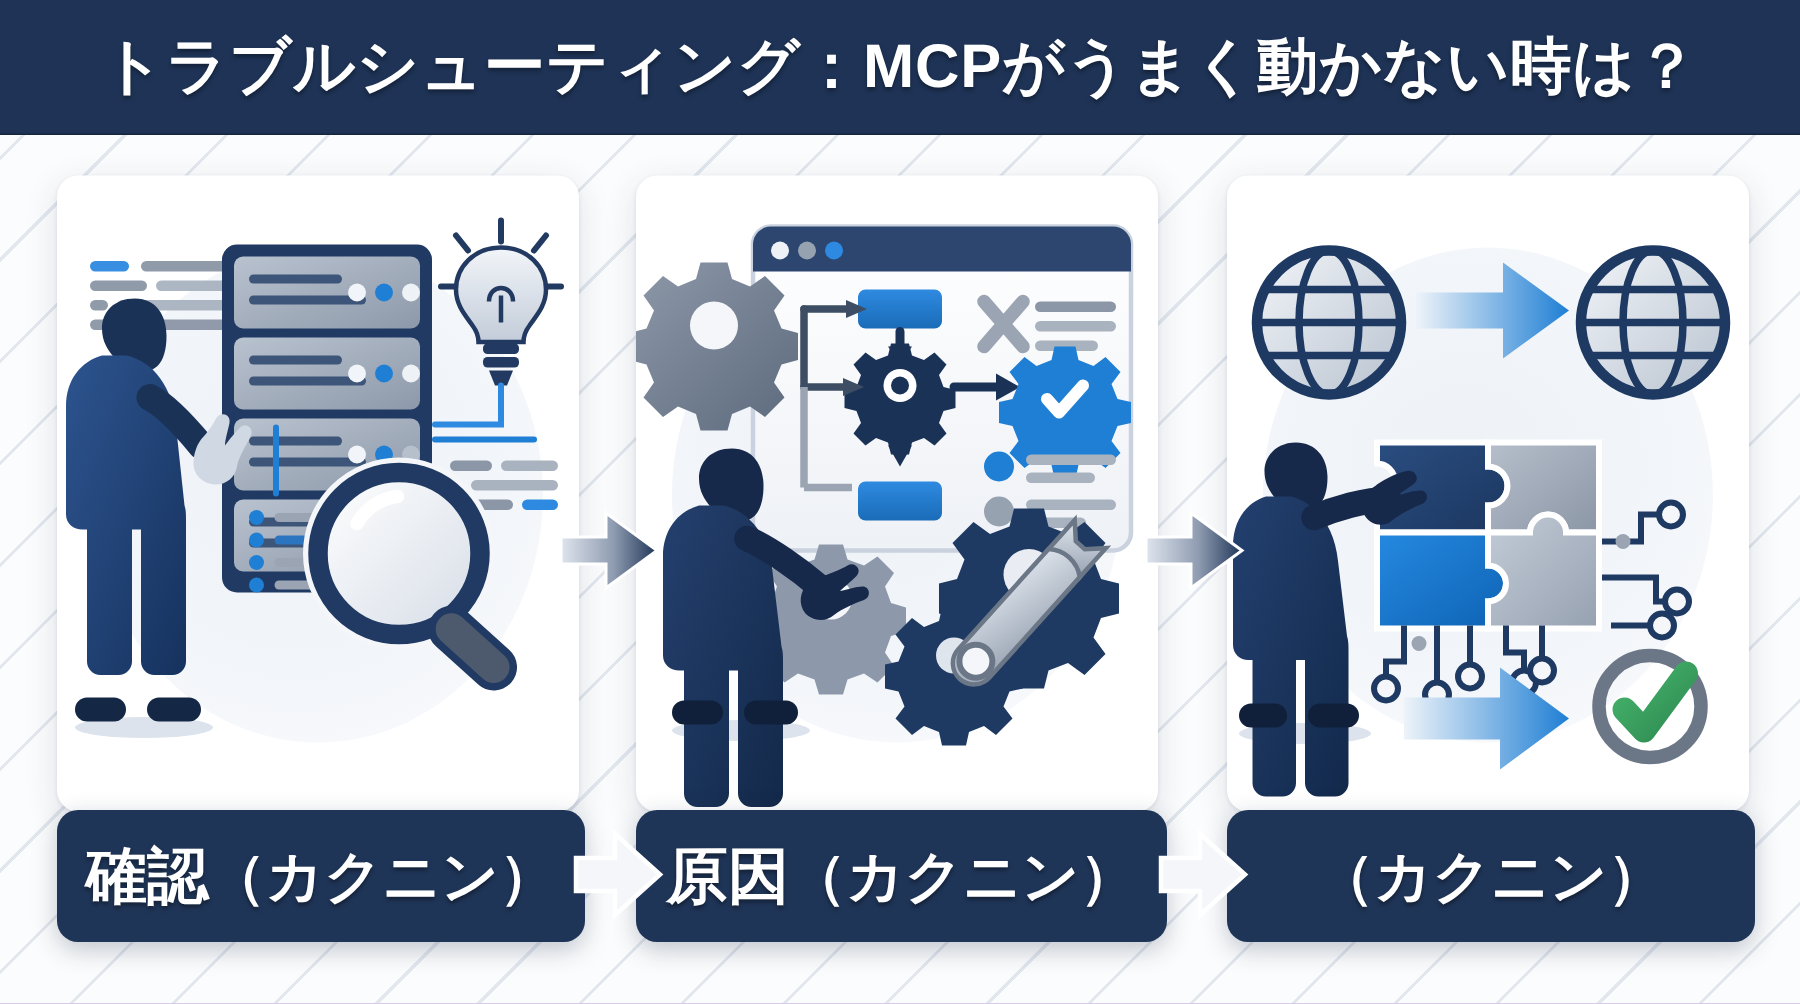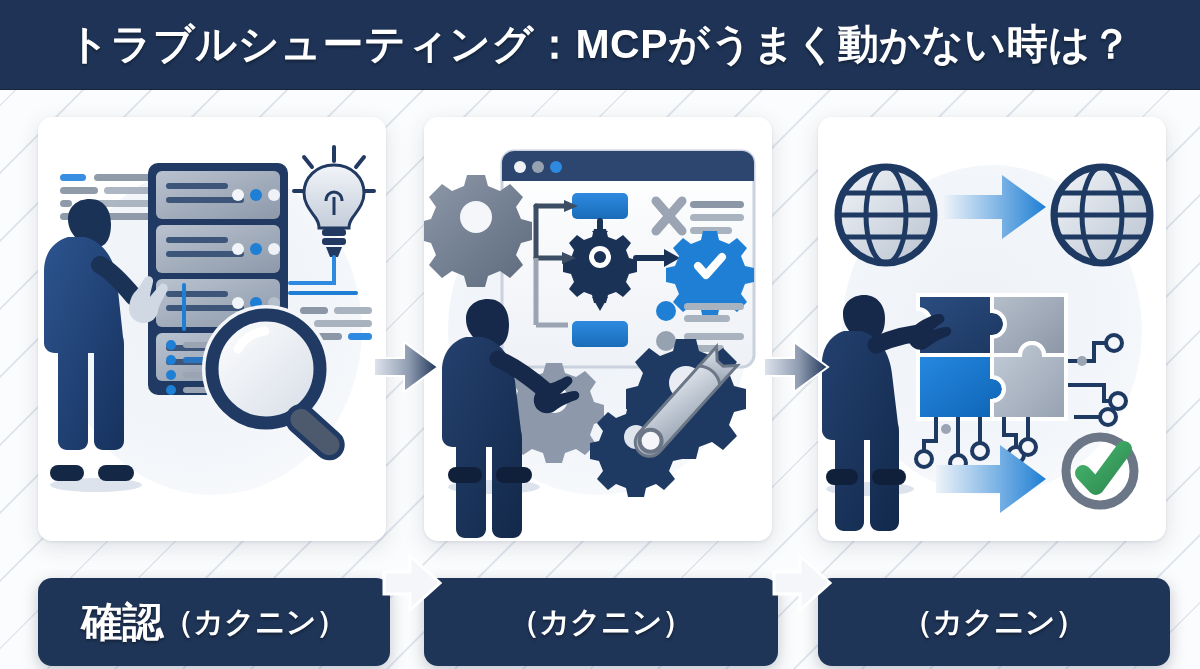--- a/index.html
+++ b/index.html
@@ -57,31 +57,30 @@
     border-radius:50%;
   }
 
   
   .pill{
     position:absolute;top:540px;height:88px;
     background:#1f3558;
     border-radius:14px;
     display:flex;align-items:center;justify-content:center;
     box-shadow:0 5px 16px rgba(25,40,66,0.25);
-    margin-top:38px;
   }
   #pill1{left:38px;width:352px;}
   #pill2{left:424px;width:354px;}
   #pill3{left:818px;width:352px;}
   .pill-text{
     color:#fff;font-weight:bold;white-space:nowrap;
     text-shadow:0 2px 3px rgba(0,0,0,0.4);
   }
   .kanji{font-size:41px;}
-  .kana{font-size:30px;}
+  .kana{font-size:38px;}
 
   
   .mid-arrow{position:absolute;top:336px;width:66px;height:62px;}
   #mid1{left:374px;}
   #mid2{left:764px;}
 
   
   .pill-arrow{position:absolute;top:546px;width:60px;height:74px;}
   #parr1{left:382px;}
   #parr2{left:772px;}
@@ -490,20 +489,21 @@
       </defs>
       <path d="M0 22h30V6l34 25-34 25V40H0z" fill="url(#midG2)" stroke="#ffffff" stroke-width="2"></path>
     </svg>
   </div>
 
   <div class="pill" id="pill1">
     <span class="pill-text kanji">確認</span>
       <span class="pill-text kana">（カクニン）</span>
   </div>
   <div class="pill" id="pill2">
+    <span class="pill-text kanji">原因</span>
       <span class="pill-text kana">（カクニン）</span>
   </div>
   <div class="pill" id="pill3">
       <span class="pill-text kana">（カクニン）</span>
   </div>
 
   <div class="pill-arrow" id="parr1">
     <svg viewBox="0 0 60 74" width="60" height="74">
       <path d="M2 26h26V10l30 27-30 27V48H2z" fill="#f4f6fa" stroke="#ffffff" stroke-width="3"></path>
     </svg>

